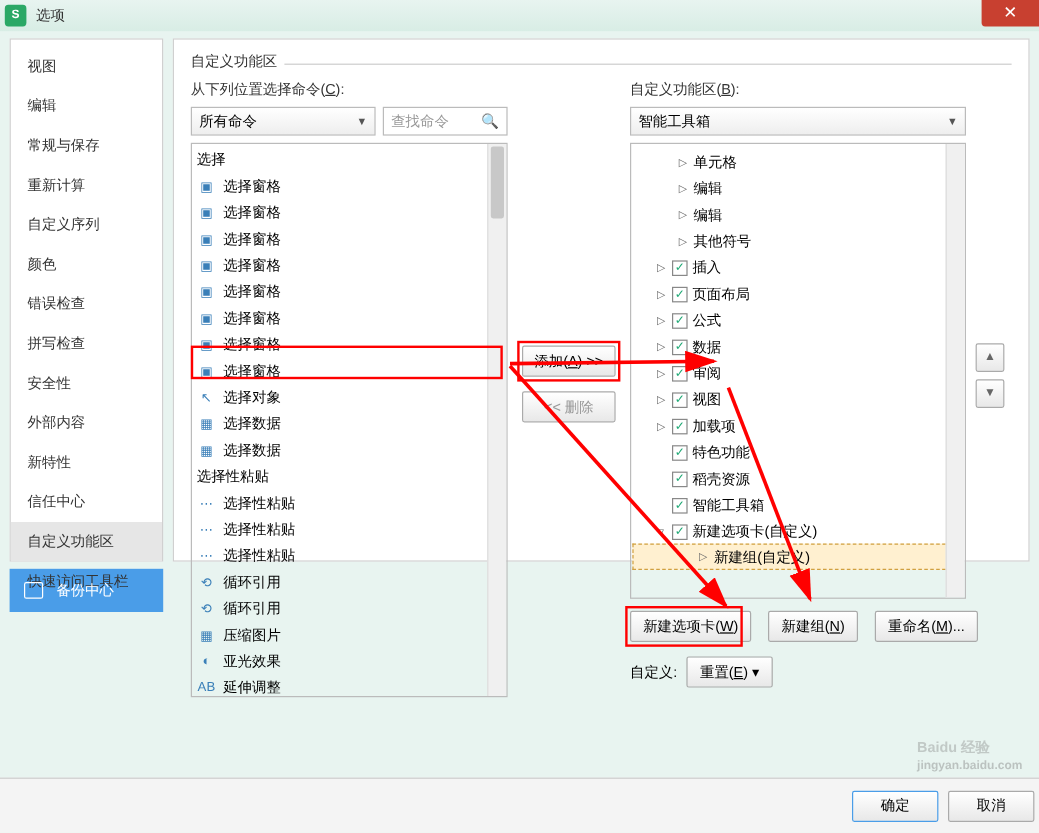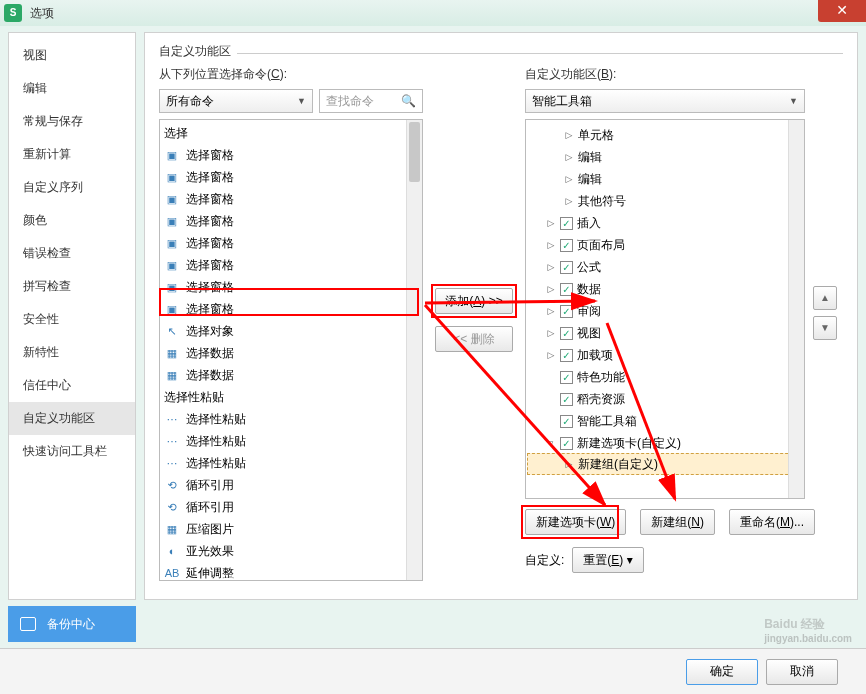--- a/index.html
+++ b/index.html
@@ -3,21 +3,21 @@
 <meta charset="utf-8">
 <style>
 * { box-sizing: border-box; margin: 0; padding: 0; font-family: "Microsoft YaHei", sans-serif; font-size: 12px; }
 body { background: #e8f4f0; width: 866px; height: 694px; position: relative; overflow: hidden; }
 
 .title-bar { height: 26px; background: linear-gradient(#e8f4f0,#d8ede5); display: flex; align-items: center; padding-left: 4px; position: relative; }
 .app-icon { width: 18px; height: 18px; background: #2ba866; border-radius: 3px; color: #fff; text-align: center; line-height: 18px; font-size: 10px; font-weight: bold; }
 .title-text { margin-left: 8px; color: #333; }
 .close-btn { position: absolute; right: 0; top: 0; width: 48px; height: 22px; background: #c84030; color: #fff; text-align: center; line-height: 20px; font-size: 14px; border-bottom-left-radius: 3px; cursor: pointer; }
 
-.main { display: flex; height: 574px; padding: 6px 8px 0 8px; gap: 8px; }
+.main { display: flex; height: 442px; padding: 6px 8px 0 8px; gap: 8px; }
 
 .sidebar { width: 128px; background: #fff; border: 1px solid #d0d0d0; padding-top: 6px; }
 .sidebar-item { padding: 8px 14px; color: #333; cursor: pointer; }
 .sidebar-item.active { background: #e6e6e6; }
 
 .content { flex: 1; background: #fff; border: 1px solid #d0d0d0; padding: 10px 14px; position: relative; }
 .fieldset-label { font-size: 12px; color: #333; position: relative; }
 .fieldset-line { border-top: 1px solid #ccc; margin-top: -7px; margin-left: 78px; margin-bottom: 12px; }
 
 .cols { display: flex; gap: 10px; }
@@ -60,21 +60,21 @@
 .right-side-btns { position: absolute; right: -2px; top: 220px; display: flex; flex-direction: column; gap: 6px; }
 .sq-btn { width: 24px; height: 24px; border: 1px solid #aaa; background: linear-gradient(#fff,#e8e8e8); text-align: center; line-height: 22px; font-size: 10px; color: #666; cursor: pointer; border-radius: 2px; }
 
 .bottom-btns { display: flex; gap: 14px; margin-top: 10px; }
 .btn { height: 26px; padding: 0 10px; border: 1px solid #aaa; background: linear-gradient(#fff,#e8e8e8); cursor: pointer; border-radius: 2px; display: inline-flex; align-items: center; }
 .custom-row { display: flex; align-items: center; gap: 8px; margin-top: 12px; }
 
 .backup-bar { width: 128px; height: 36px; background: #4a9de8; color: #fff; display: flex; align-items: center; padding-left: 12px; gap: 11px; margin: 6px 0 0 8px; cursor: pointer; }
 .backup-icon { width: 16px; height: 14px; border: 1.5px solid #fff; border-radius: 2px; position: relative; }
 
-.footer { position: absolute; bottom: 0; left: 0; right: 0; height: 46px; border-top: 1px solid #ccc; background: #f4f4f4; display: flex; justify-content: flex-end; align-items: center; padding-right: 28px; gap: 8px; }
+.footer { position: absolute; bottom: 0; left: 0; right: 0; height: 46px; border-top: 1px solid #ccc; background: #f4f4f4; display: flex; justify-content: flex-end; align-items: center; padding-right: 4px; gap: 8px; }
 .footer .btn { width: 72px; justify-content: center; }
 .footer .btn.primary { border-color: #4a9de8; }
 
 .watermark { position: absolute; right: 14px; bottom: 50px; color: rgba(120,120,120,0.35); font-size: 20px; font-weight: bold; pointer-events: none; }
 .watermark small { font-size: 10px; display: block; color: rgba(120,120,120,0.4); }
 
 svg.arrow-svg { position: absolute; pointer-events: none; z-index: 20; }
 </style>
 </head>
 <body>
@@ -90,20 +90,21 @@
   <div class="sidebar" id="sidebar">
       <div class="sidebar-item">视图</div>
       <div class="sidebar-item">编辑</div>
       <div class="sidebar-item">常规与保存</div>
       <div class="sidebar-item">重新计算</div>
       <div class="sidebar-item">自定义序列</div>
       <div class="sidebar-item">颜色</div>
       <div class="sidebar-item">错误检查</div>
       <div class="sidebar-item">拼写检查</div>
       <div class="sidebar-item">安全性</div>
+      <div class="sidebar-item">外部内容</div>
       <div class="sidebar-item">新特性</div>
       <div class="sidebar-item">信任中心</div>
       <div class="sidebar-item active">自定义功能区</div>
       <div class="sidebar-item">快速访问工具栏</div>
     </div>
 
   <div class="content">
     <div class="fieldset-label">自定义功能区</div>
     <div class="fieldset-line"></div>
 
@@ -299,21 +300,21 @@
               <div class="tree-item" style="padding-left: 18px;">
                 <span class="tri"></span>
                 <span class="chk">✓</span>
                 <span>智能工具箱</span>
               </div>
               <div class="tree-item" style="padding-left: 18px;">
                 <span class="tri">▿</span>
                 <span class="chk">✓</span>
                 <span>新建选项卡(自定义)</span>
               </div>
-              <div class="tree-item selected" style="padding-left: 36px;">
+              <div class="tree-item selected" style="padding-left: 53px;">
                 <span class="tri">▷</span>
                 <span>新建组(自定义)</span>
               </div>
             </div>
           <div class="tree-scrollbar"></div>
         </div>
 
         <div class="right-side-btns" style="right:6px;">
           <div class="sq-btn">▲</div>
           <div class="sq-btn">▼</div>

